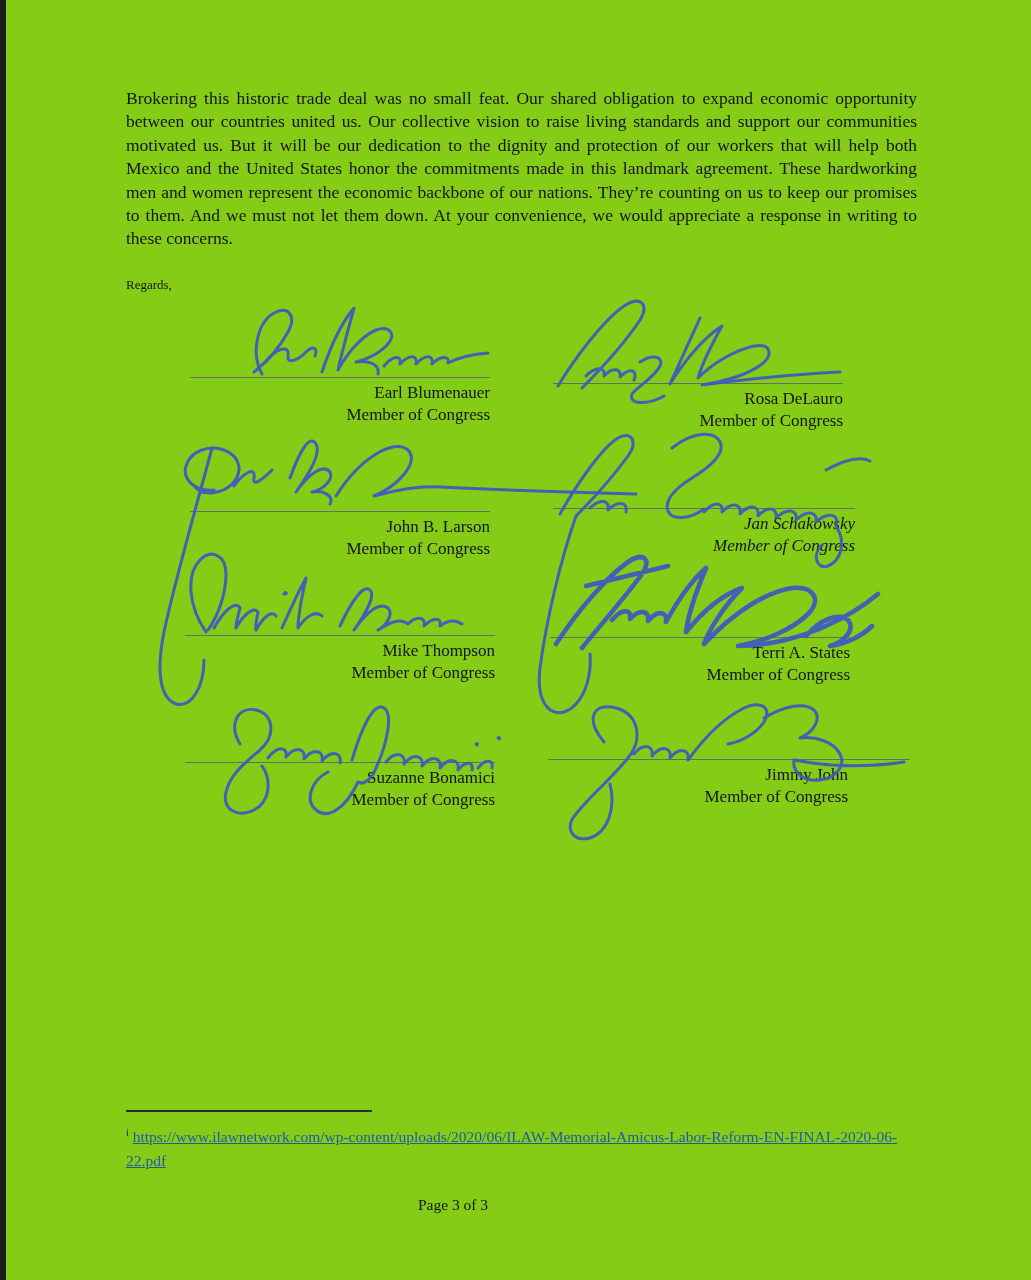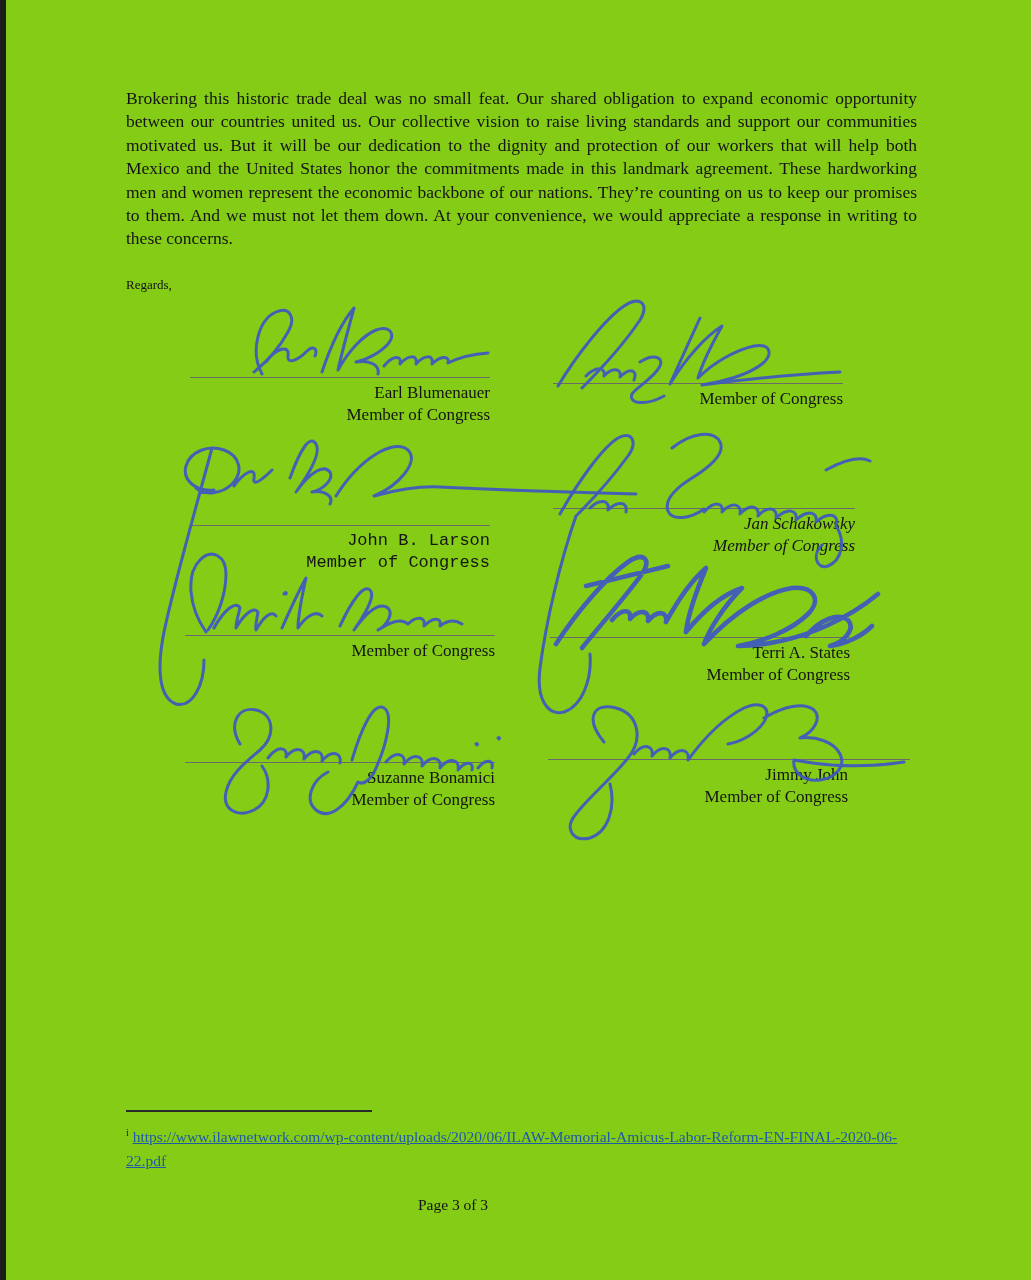--- a/index.html
+++ b/index.html
@@ -109,43 +109,45 @@
     <div class="sig-line"></div>
     <div class="sig-labels">
       <div>Earl Blumenauer</div>
       <div>Member of Congress</div>
     </div>
   </div>
 
   <div class="sig" style="left:553px; top:383px; width:290px;">
     <div class="sig-line"></div>
     <div class="sig-labels">
+      <div>Rosa DeLauro</div>
       <div>Member of Congress</div>
     </div>
   </div>
 
-  <div class="sig" style="left:190px; top:525px; width:300px;font-family:Liberation Mono, monospace;">
+  <div class="sig" style="left:190px; top:511px; width:300px;">
     <div class="sig-line"></div>
     <div class="sig-labels">
       <div>John B. Larson</div>
       <div>Member of Congress</div>
     </div>
   </div>
 
   <div class="sig" style="left:553px; top:508px; width:302px;font-style:italic;">
     <div class="sig-line"></div>
     <div class="sig-labels">
       <div>Jan Schakowsky</div>
       <div>Member of Congress</div>
     </div>
   </div>
 
   <div class="sig" style="left:185px; top:635px; width:310px;">
     <div class="sig-line"></div>
     <div class="sig-labels">
+      <div>Mike Thompson</div>
       <div>Member of Congress</div>
     </div>
   </div>
 
   <div class="sig" style="left:550px; top:637px; width:300px;">
     <div class="sig-line"></div>
     <div class="sig-labels">
       <div>Terri A. States</div>
       <div>Member of Congress</div>
     </div>

